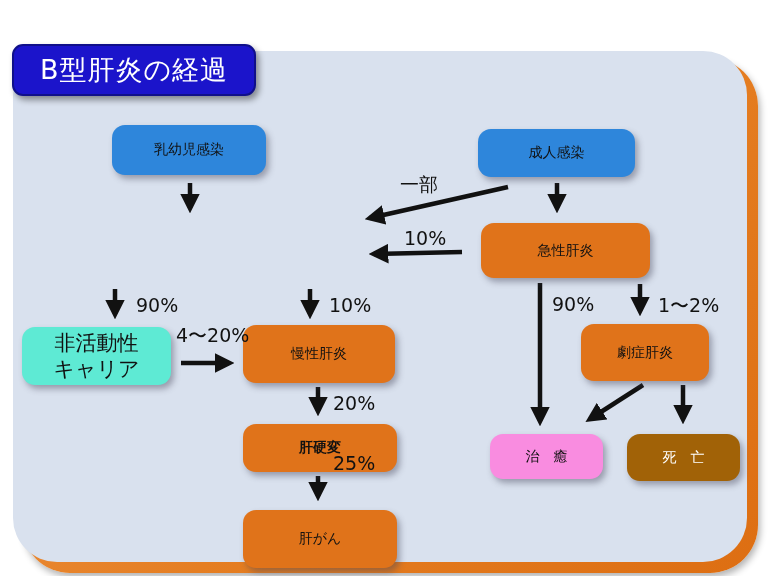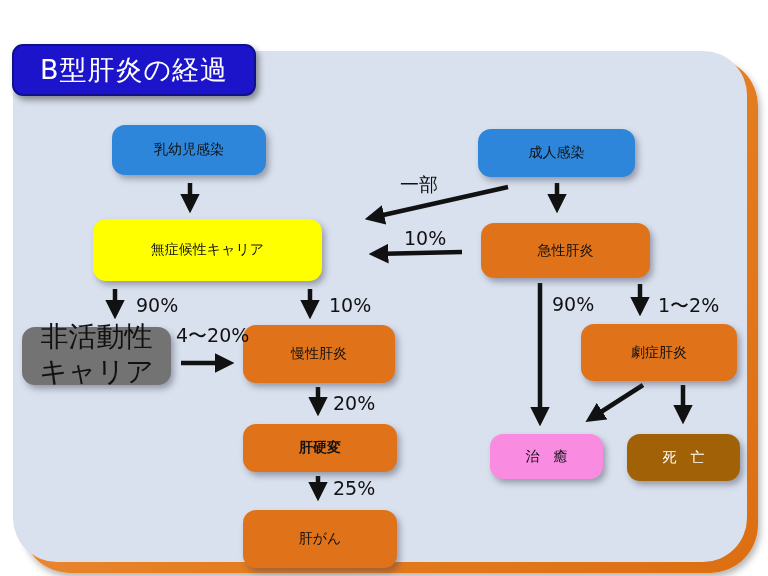--- a/index.html
+++ b/index.html
@@ -26,21 +26,21 @@
   }
   .node{
     position:absolute;display:flex;align-items:center;justify-content:center;
     border-radius:13px;font-size:14px;color:#111;text-align:center;
     white-space:pre-line;line-height:1.25;
     box-shadow:3px 4px 6px rgba(70,70,90,0.45);
   }
   .blue{background:#2E86DB;}
   .yellow{background:#FFFF00;}
   .orange{background:#E0731A;}
-  .gray{background:#737373;font-size:28px;font-family:Liberation Mono, monospace;}
+  .gray{background:#5eead4;font-size:21px;}
   .pink{background:#F98CE0;}
   .black{background:#a16207;color:#ffffff;}
   .elabel{
     position:absolute;font-size:19px;color:#111;white-space:nowrap;
   }
   .arrows{position:absolute;left:0;top:0;pointer-events:none;}
   .footer-credit{
     position:absolute;left:494px;top:513px;font-size:16px;color:#222;
     letter-spacing:0.5px;white-space:nowrap;
   }
@@ -73,35 +73,34 @@
       <line x1="640" y1="272" x2="640" y2="299" marker-end="url(#ah)"></line>
       <line x1="643" y1="373" x2="590" y2="407" marker-end="url(#ah)"></line>
       <line x1="683" y1="373" x2="683" y2="407" marker-end="url(#ah)"></line>
     </g>
   </svg>
 
   <div class="title-box">B型肝炎の経過</div>
 
   <div class="node blue" style="left:112px;top:113px;width:154px;height:50px;">乳幼児感染</div>
   <div class="node blue" style="left:478px;top:117px;width:157px;height:48px;">成人感染</div>
-  <div class="node yellow" style="left:93px;top:207px;width:229px;height:62px;">無症候性キャリア</div>
   <div class="node orange" style="left:481px;top:211px;width:169px;height:55px;">急性肝炎</div>
   <div class="node gray" style="left:22px;top:315px;width:149px;height:58px;">非活動性
 キャリア</div>
   <div class="node orange" style="left:243px;top:313px;width:152px;height:58px;">慢性肝炎</div>
-  <div class="node orange" style="left:581px;top:312px;width:156px;height:57px;">劇症肝炎</div>
+  <div class="node orange" style="left:581px;top:312px;width:128px;height:57px;">劇症肝炎</div>
   <div class="node orange" style="left:243px;top:412px;width:154px;height:48px;font-weight:bold;">肝硬変</div>
   <div class="node orange" style="left:243px;top:498px;width:154px;height:58px;">肝がん</div>
   <div class="node pink" style="left:490px;top:422px;width:113px;height:45px;">治　癒</div>
   <div class="node black" style="left:627px;top:422px;width:113px;height:47px;">死　亡</div>
 
   <div class="elabel" style="left:400px;top:160px;">一部</div>
   <div class="elabel" style="left:404px;top:215px;">10%</div>
   <div class="elabel" style="left:136px;top:282px;">90%</div>
   <div class="elabel" style="left:329px;top:282px;">10%</div>
   <div class="elabel" style="left:176px;top:311px;">4〜20%</div>
   <div class="elabel" style="left:333px;top:380px;">20%</div>
-  <div class="elabel" style="left:333px;top:465px;">25%</div>
+  <div class="elabel" style="left:333px;top:440px;">25%</div>
   <div class="elabel" style="left:552px;top:281px;">90%</div>
   <div class="elabel" style="left:658px;top:281px;">1〜2%</div>
 
 
 </div>
 
 </body></html>

